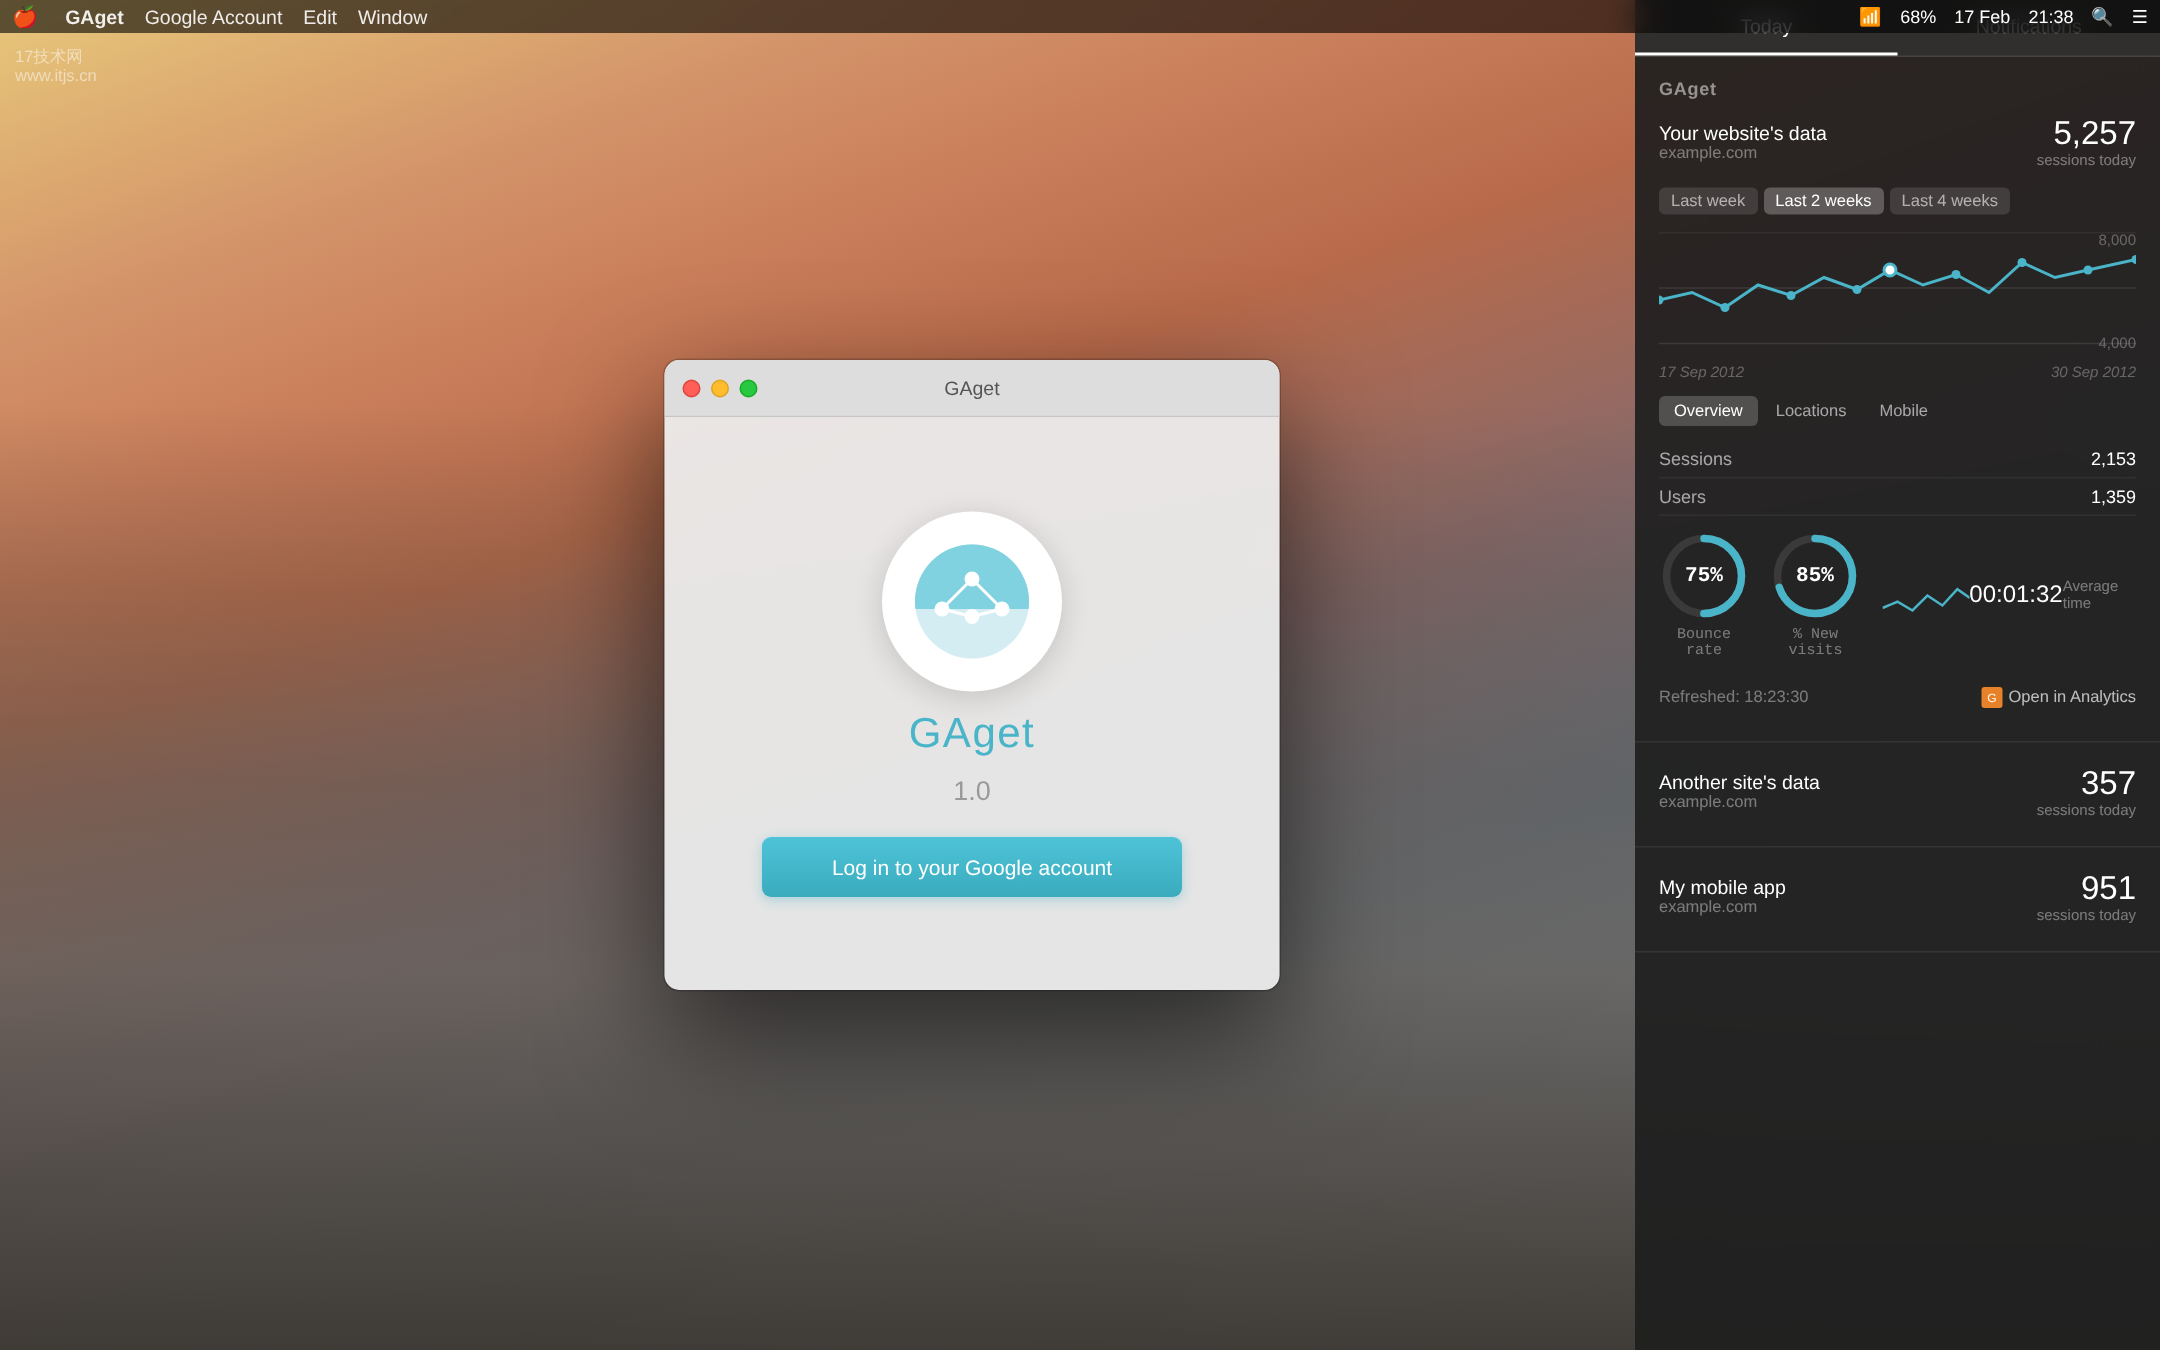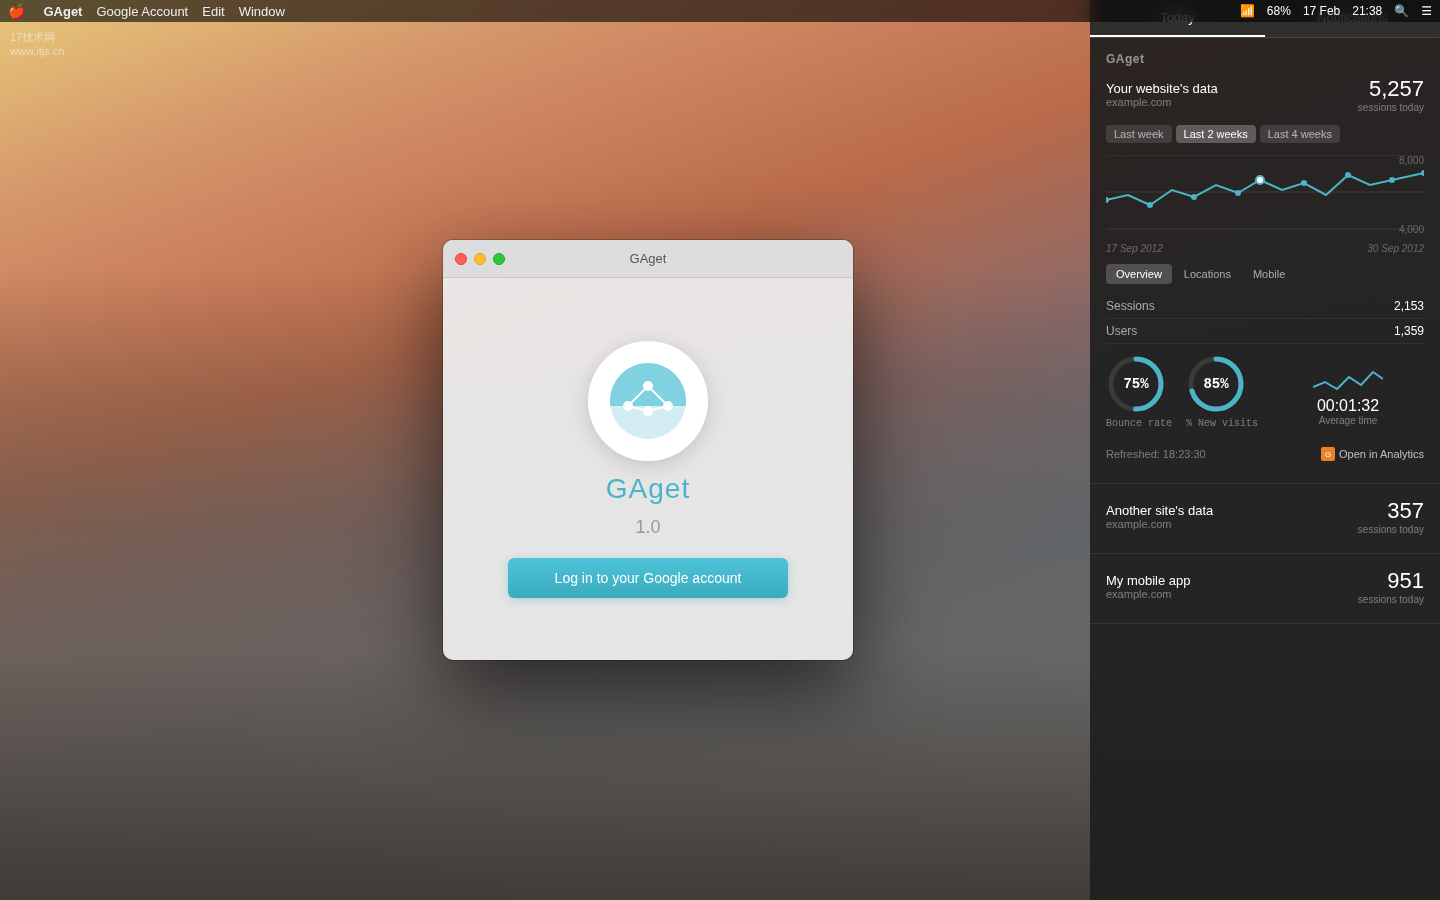--- a/index.html
+++ b/index.html
@@ -228,21 +228,21 @@
       font-weight: 600;
       color: white;
       position: absolute;
       top: 50%;
       left: 50%;
       transform: translate(-50%, -50%);
     }
     .mini-chart {
       flex: 1;
       display: flex;
-      flex-direction: column;
+      flex-direction: row;
       align-items: center;
     }
     .mini-chart-time {
       font-size: 16px;
       font-weight: 300;
       color: white;
     }
     .mini-chart-label {
       font-size: 10px;
       color: rgba(255,255,255,0.4);

